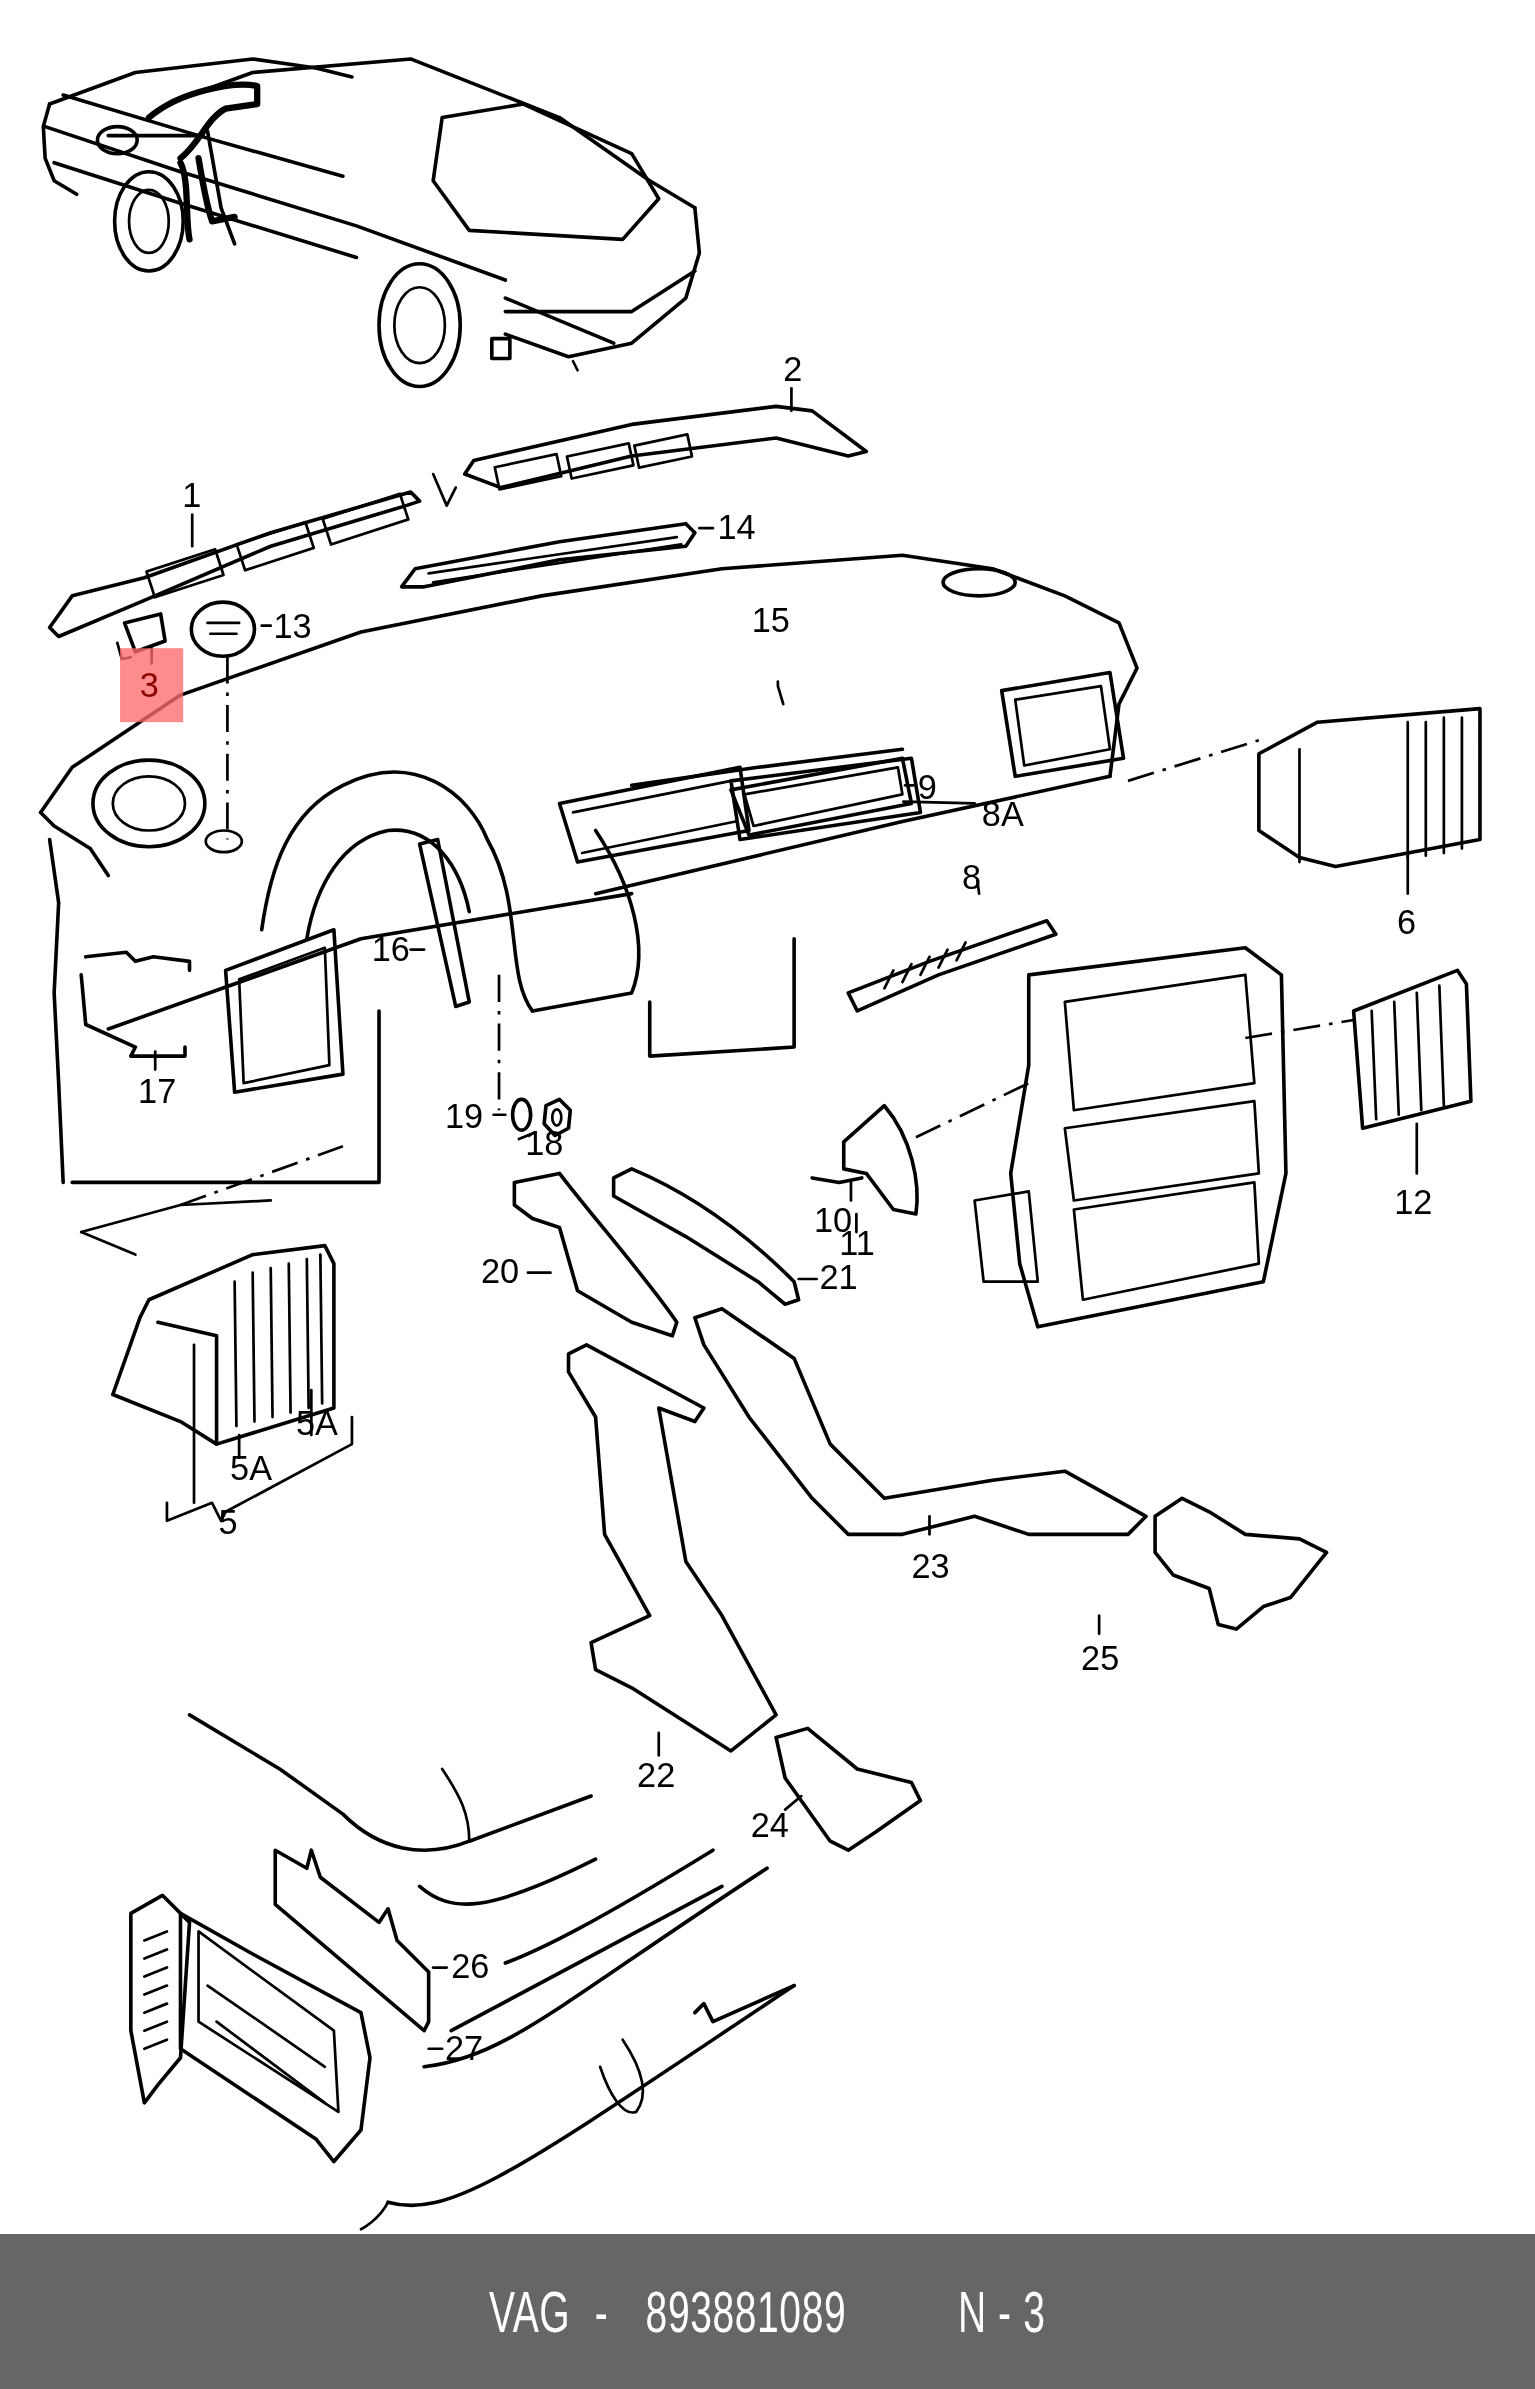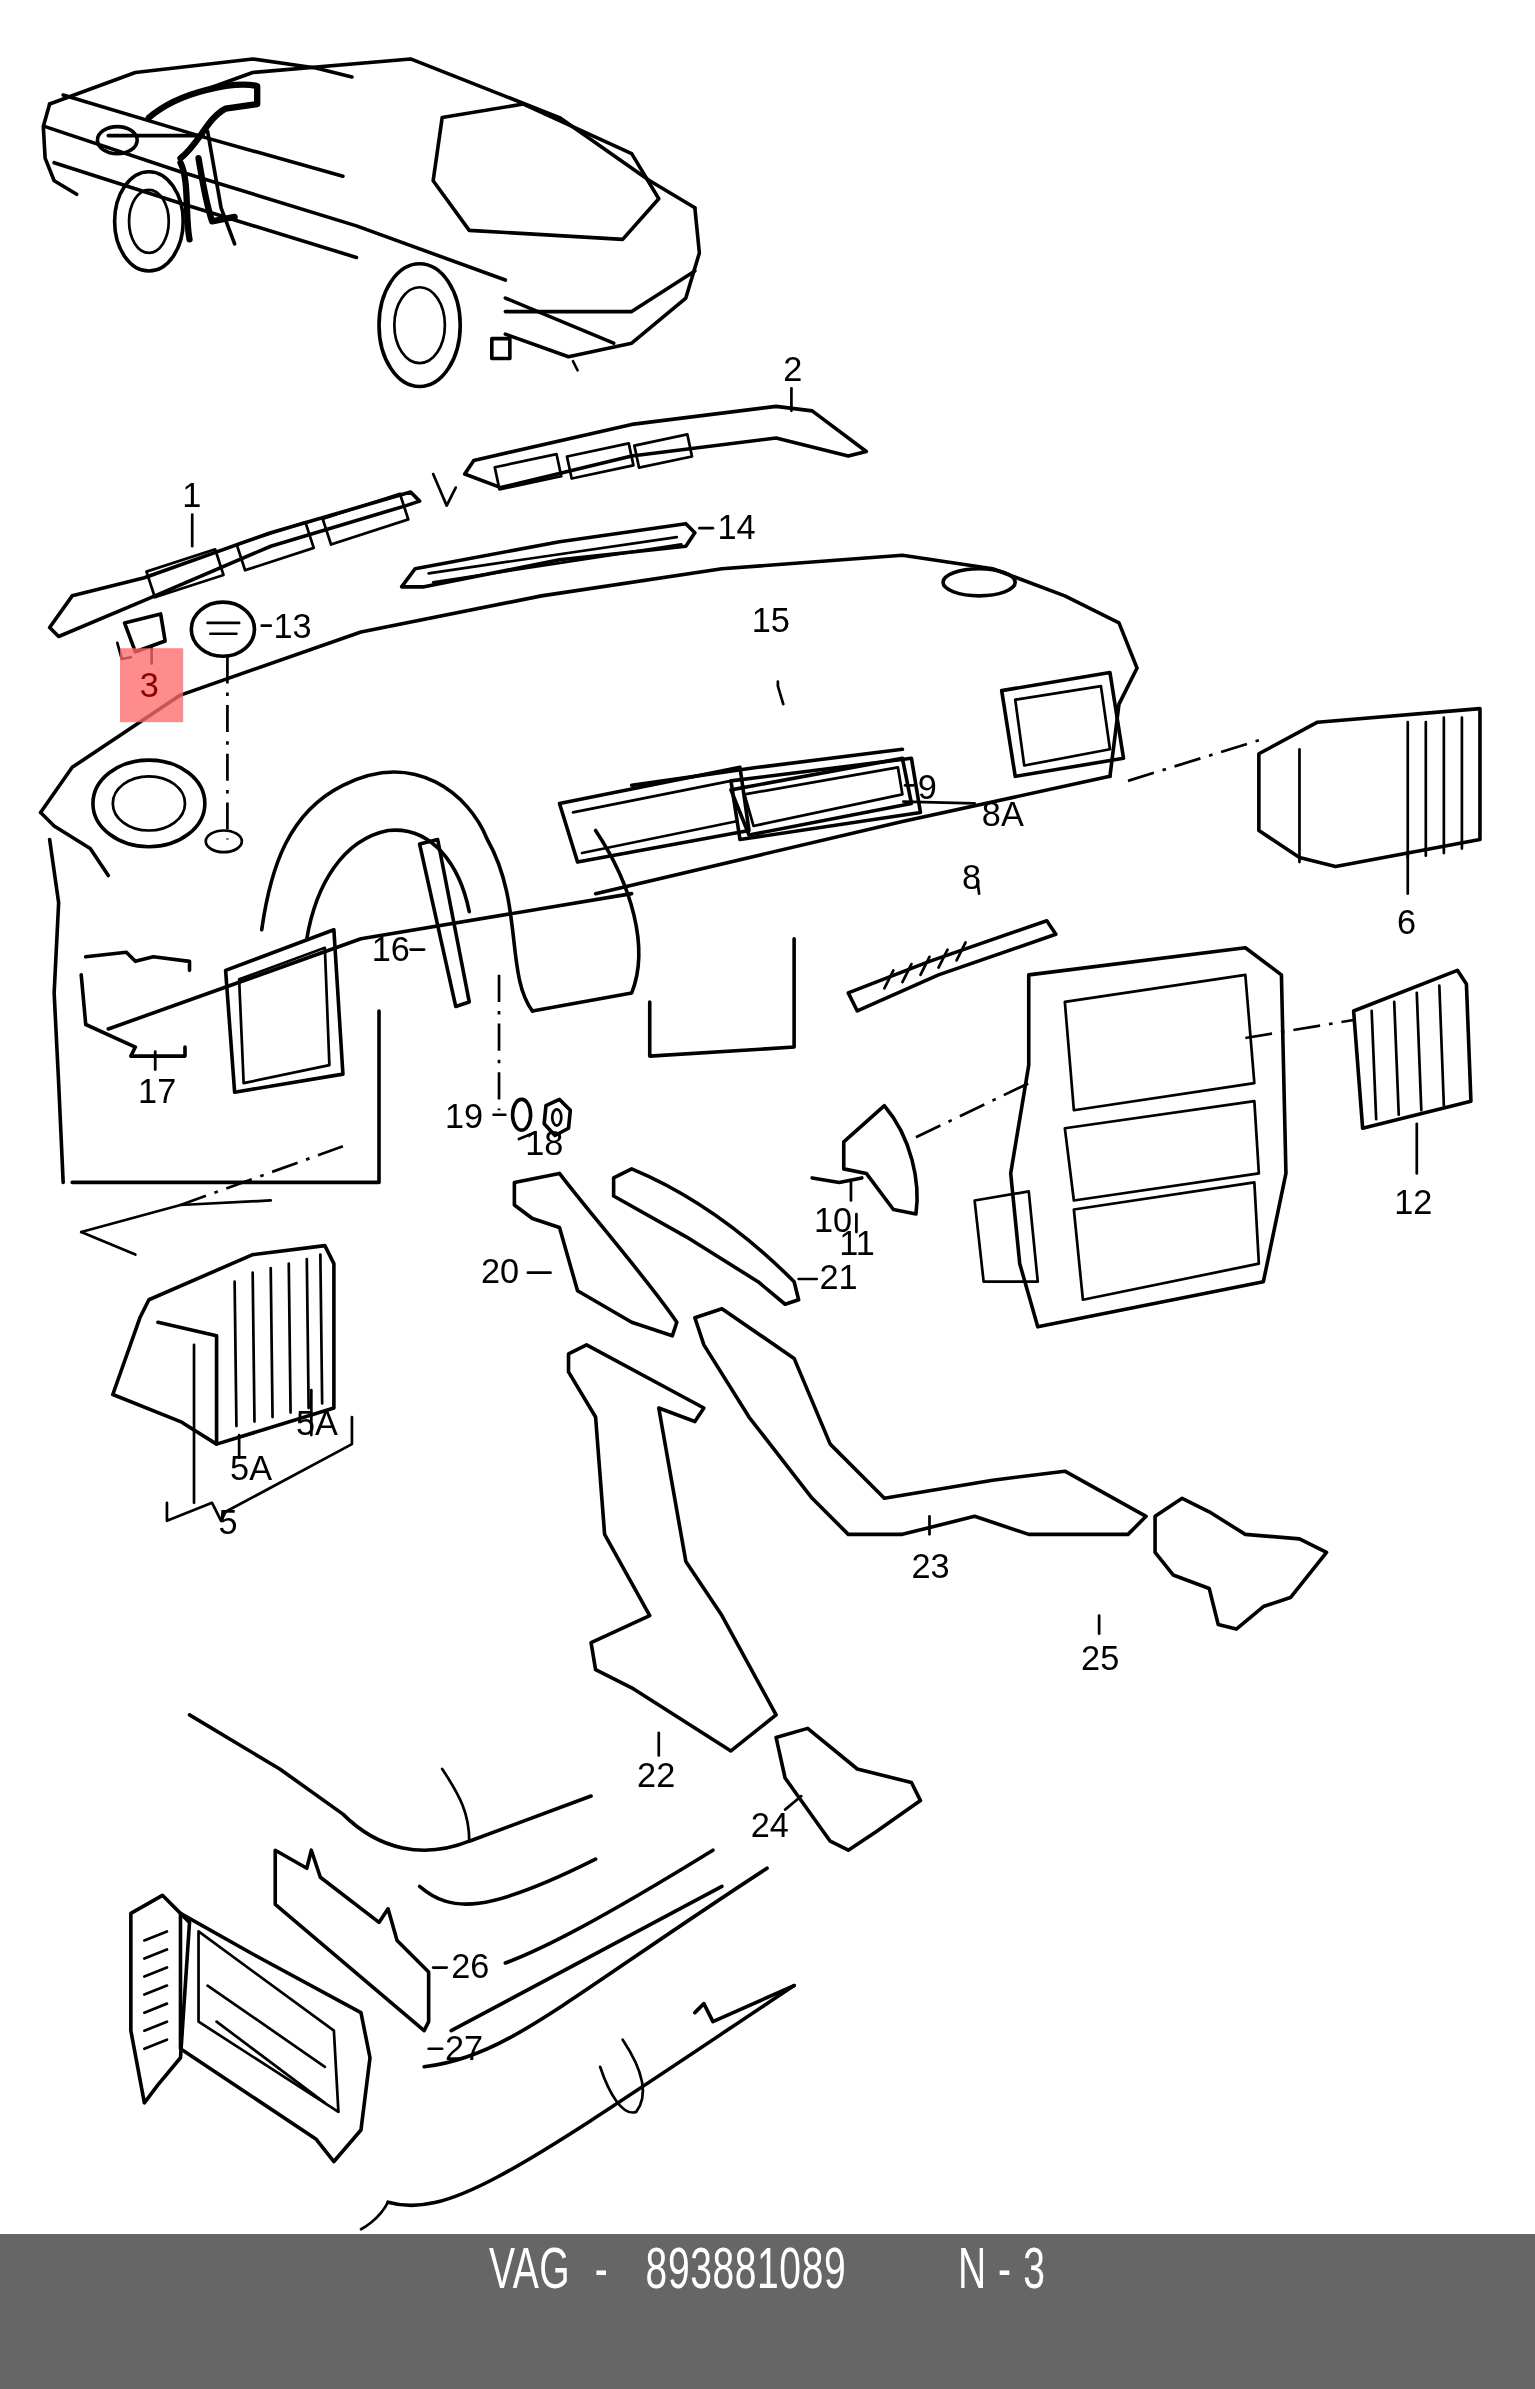--- a/index.html
+++ b/index.html
@@ -9,21 +9,21 @@
   #diagram svg { width:1535px; height:2234px; display:block; }
   .ln { fill:none; stroke:#000; stroke-width:4; stroke-linecap:round; stroke-linejoin:round; }
   .thin { fill:none; stroke:#000; stroke-width:3; stroke-linecap:round; stroke-linejoin:round; }
   .dash { fill:none; stroke:#000; stroke-width:3; stroke-dasharray:30 10 4 10; }
   .thick { fill:none; stroke:#000; stroke-width:7; stroke-linecap:round; stroke-linejoin:round; }
   .callout { font-family:"Liberation Sans", sans-serif; font-size:38px; fill:#000;
              transform-box: fill-box; }
   .hl { fill:#ff6b6b; opacity:0.78; }
   .hl-text { fill:#8b0000; }
   #footer { position:absolute; left:0; top:2234px; width:1535px; height:155px;
-            background:#666666; display:flex; align-items:flex-start; justify-content:center; }
+            background:#666666; display:flex; align-items:center; justify-content:center; }
   #footer span { color:#ffffff; font-family:"Liberation Sans", sans-serif; font-size:58px;
                  letter-spacing:0.9px; transform:scaleX(0.82); display:inline-block; }
   .gap { display:inline-block; width:63px; }
 </style>
 </head>
 <body>
 
 <div id="diagram">
 <svg viewBox="0 0 1701 2475" xmlns="http://www.w3.org/2000/svg">
 

